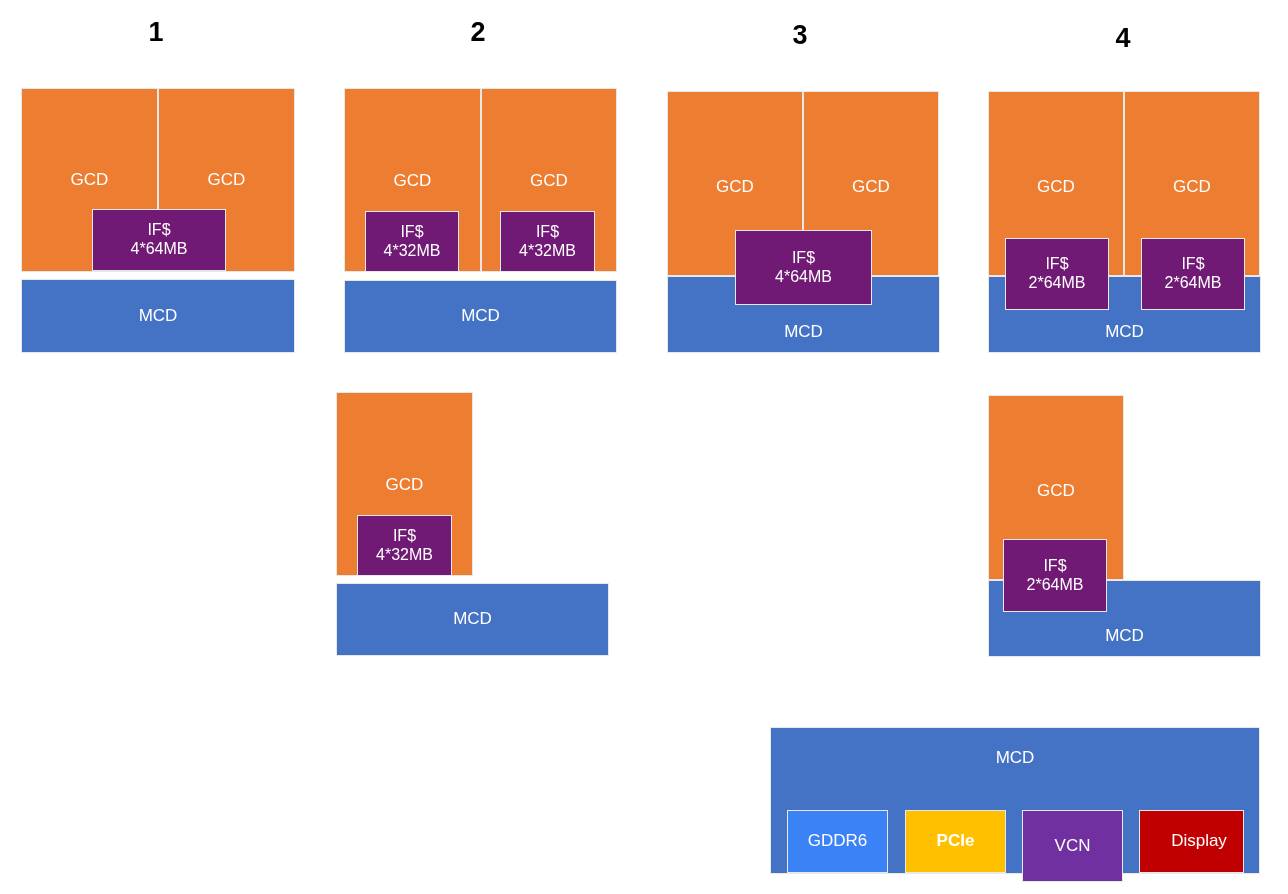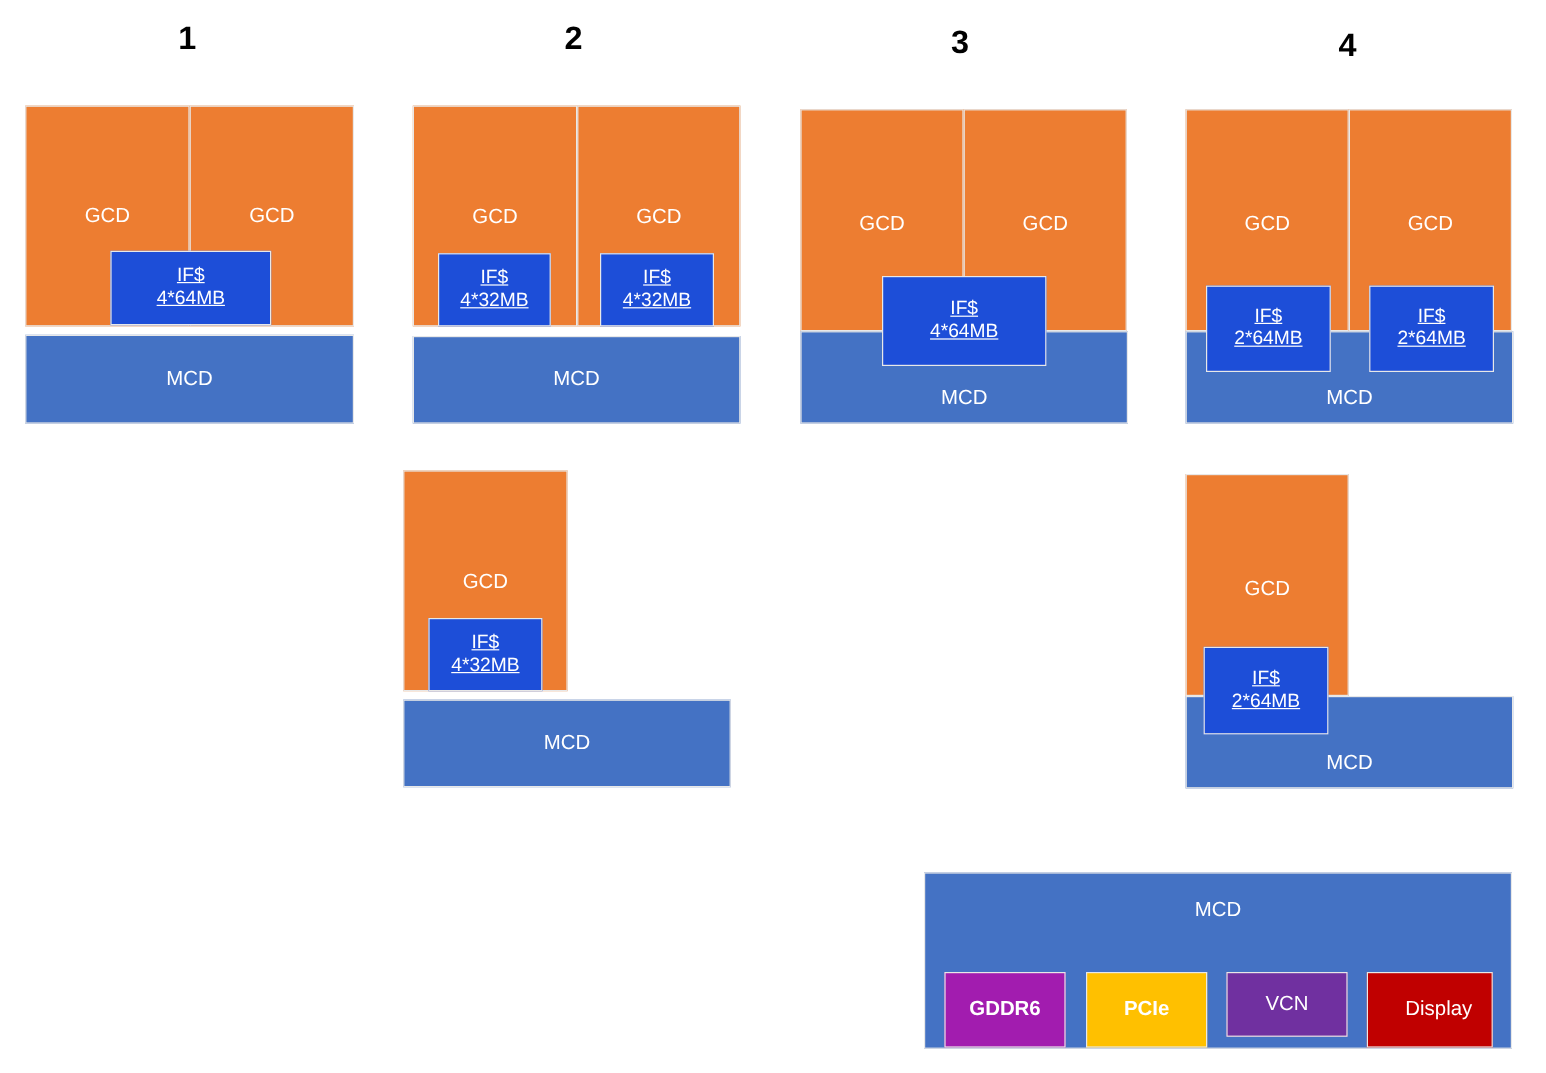--- a/index.html
+++ b/index.html
@@ -41,25 +41,24 @@
     align-items: center;
     justify-content: center;
   }
   .gcd {
     background: #ED7D31;
   }
   .mcd {
     background: #4472C4;
   }
   .ifs {
-    background: #1d4ed8;
+    background: #701a75;
     font-size: 16px;
-    text-decoration: underline;
   }
-  .gddr6 { background: #a21caf; font-weight: bold; }
+  .gddr6 { background: #3b82f6; }
   .pcie  { background: #FFC000; }
   .vcn   { background: #7030A0; }
   .display { background: #C00000; }
 
   
   .lab-mid   { align-items: center; }
   .lab-lower { align-items: flex-end; padding-bottom: 6px; }
   .lab-upper { align-items: flex-start; padding-top: 10px; }
 
   .gcd-label {
@@ -142,16 +141,16 @@
 
   <div class="block mcd lab-lower" style="left:988px; top:580px; width:273px; height:77px; padding-bottom:10px;">MCD</div>
 
   <div class="block ifs lab-mid" style="left:1003px; top:539px; width:104px; height:73px;">IF$
 2*64MB</div>
 
   <div class="block mcd lab-upper" style="left:770px; top:727px; width:490px; height:147px; padding-top:20px; align-items:flex-start;">MCD</div>
 
   <div class="block gddr6 lab-mid" style="left:787px; top:810px; width:101px; height:63px;">GDDR6</div>
   <div class="block pcie lab-mid" style="left:905px; top:810px; width:101px; height:63px;font-weight:bold;">PCIe</div>
-  <div class="block vcn lab-mid" style="left:1022px; top:810px; width:101px; height:54px;">VCN</div>
+  <div class="block vcn lab-mid" style="left:1022px; top:810px; width:101px; height:72px;">VCN</div>
   <div class="block display lab-mid" style="left:1139px; top:810px; width:105px; height:63px;padding-left:15px;">Display</div>
 
 </div>
 
 </body></html>

